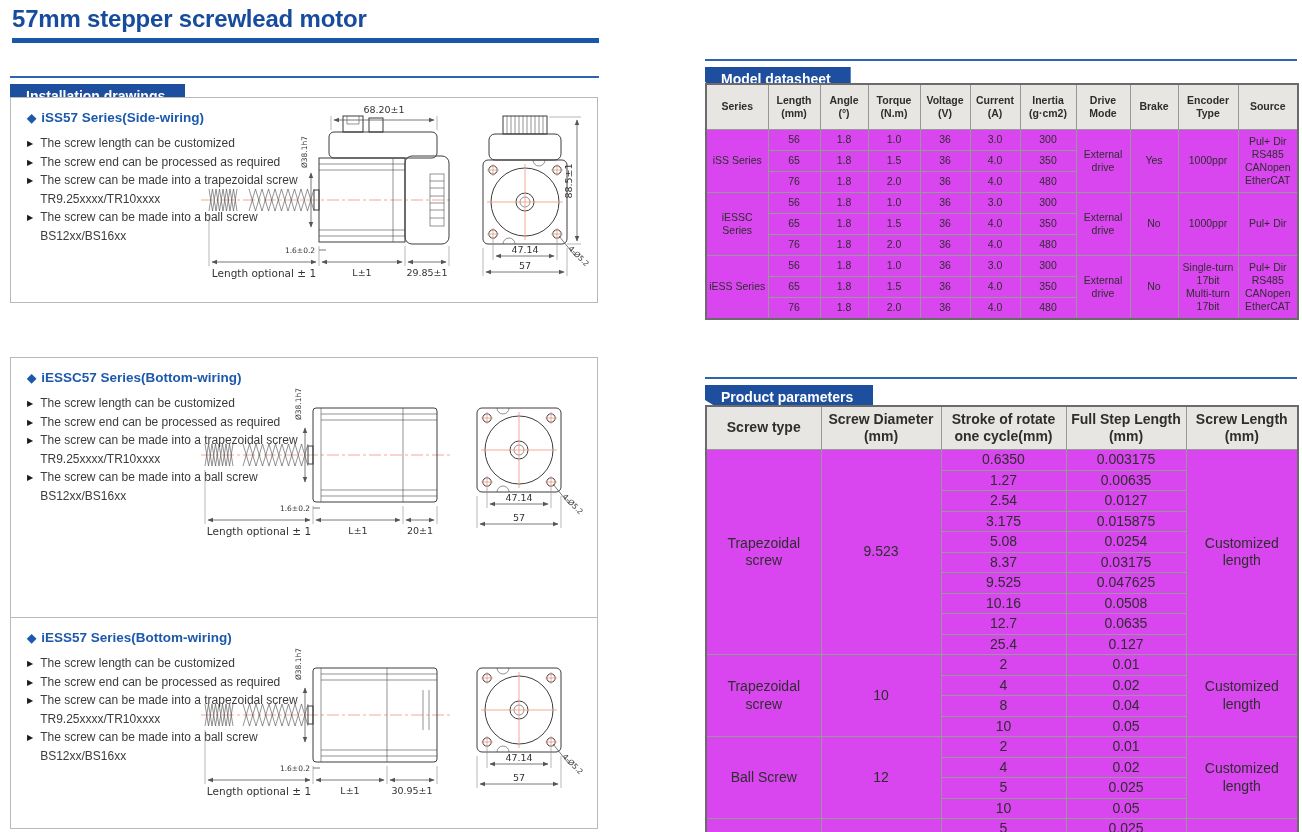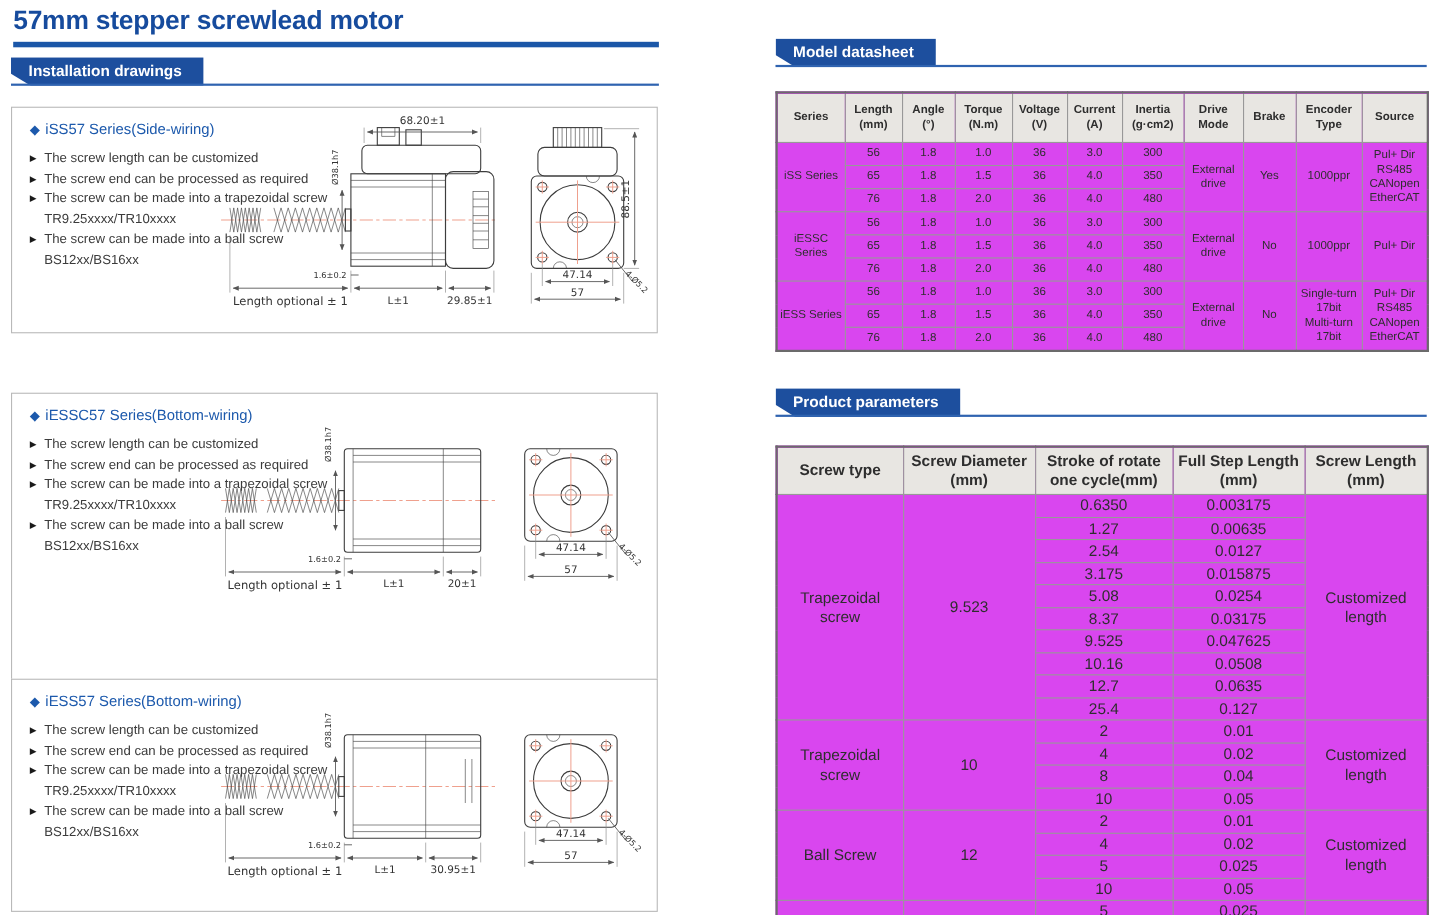--- a/index.html
+++ b/index.html
@@ -6,34 +6,35 @@
   body{
     width:1302px;height:832px;background:#ffffff;position:relative;overflow:hidden;
     font-family:"Liberation Sans",sans-serif;color:#333;
   }
   .title{position:absolute;left:12px;top:0;margin:0;font-size:24px;line-height:37px;font-weight:bold;color:#164b9d;letter-spacing:-0.2px;}
   .title-rule{position:absolute;left:12px;top:38px;width:587px;height:5px;background:#1b57a8;}
   .badge{
     position:absolute;background:#1d4f9e;color:#fff;font-size:14px;font-weight:bold;line-height:14px;
     padding:5px 20px 7px 16px;
     clip-path:polygon(0 0,100% 0,100% 100%,18px 100%,0 15px);
+    margin-top:32px;
   }
   .badge-install{left:10px;top:52px;}
   .badge-model{left:705px;top:35px;}
   .badge-product{left:705px;top:353px;}
   .rule{position:absolute;height:2px;background:#2f63b0;}
   .rule-install{left:10px;top:76px;width:589px;}
   .rule-model{left:705px;top:59px;width:592px;}
   .rule-product{left:705px;top:377px;width:592px;}
 
   .panel{position:absolute;left:10px;width:588px;border:1px solid #b9b9b9;background:#fff;box-sizing:border-box;}
   #panel1{top:97px;height:206px;}
   #panel2{top:357px;height:268px;}
   #panel3{top:617px;height:212px;}
-  .panel-heading{position:absolute;left:16px;top:12px;font-size:13.5px;font-weight:normal;color:#1c59ac;}
+  .panel-heading{position:absolute;left:16px;top:12px;font-size:13.5px;font-weight:bold;color:#1c59ac;}
   .diamond{margin-right:5px;font-size:12px;}
   .bullets{position:absolute;left:16px;top:36px;width:300px;margin:0;padding:0;list-style:none;font-size:12px;color:#3b3b3b;}
   .bullets li{display:flex;gap:7px;line-height:1.55;}
   .tri{font-size:8px;padding-top:4px;color:#1a1a1a;flex:0 0 auto;}
 
   .drawing{position:absolute;left:186px;top:2px;}
 
   
   .ln{fill:none;stroke:#3d3d3d;stroke-width:1;}
   .thin{fill:none;stroke:#4a4a4a;stroke-width:0.6;}

